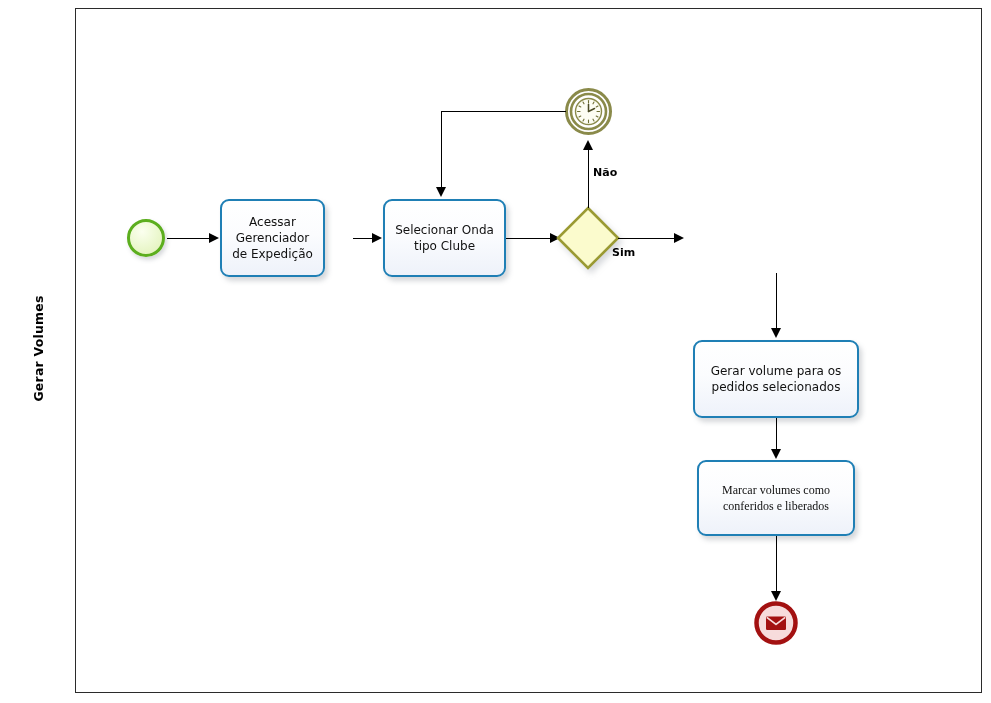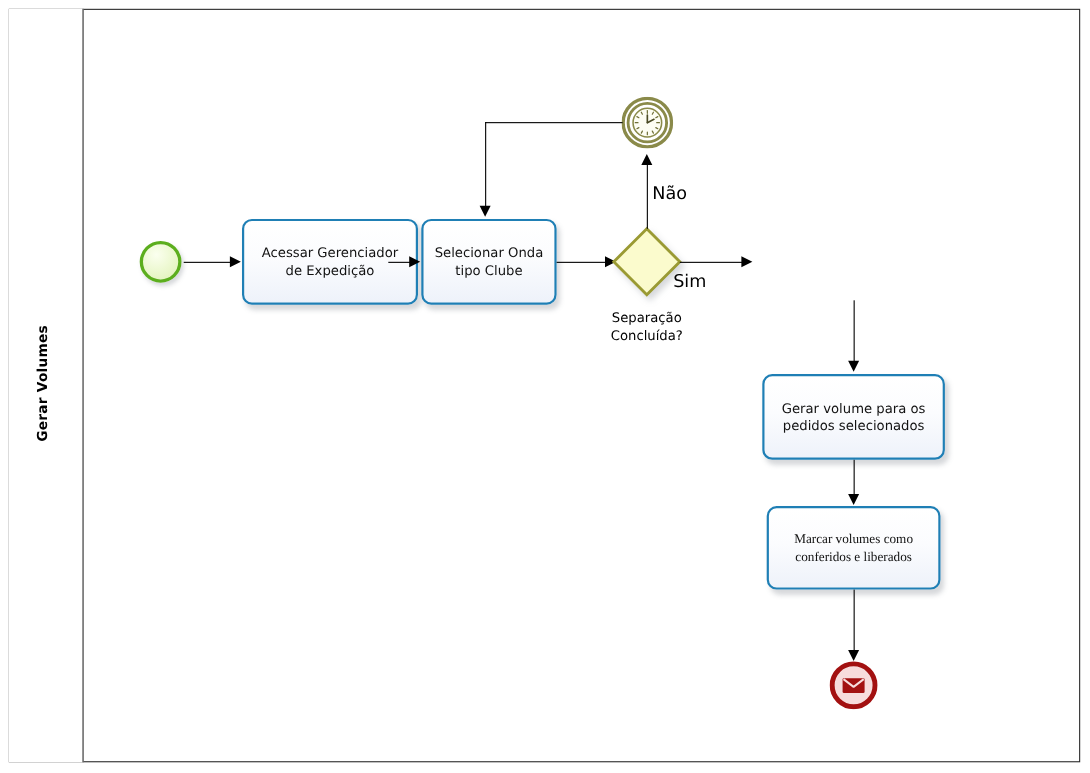--- a/index.html
+++ b/index.html
@@ -135,23 +135,24 @@
     position: absolute;
     width: 0; height: 0;
     border-bottom: 10px solid #000000;
     border-left: 5.5px solid transparent;
     border-right: 5.5px solid transparent;
   }
 
   
   .flow-label {
     position: absolute;
-    font-size: 16px;
+    font-size: 11px;
     color: #000000;
     white-space: nowrap;
+    font-weight: bold;
   }
   .gateway-label {
     position: absolute;
     font-size: 12px;
     line-height: 16px;
     color: #000000;
     text-align: center;
     white-space: nowrap;
   }
 </style>
@@ -166,44 +167,40 @@
     <div class="lane-label">Gerar Volumes</div>
   </div>
 
   <div class="shape-layer">
 
     <div class="start-event" style="left:127px; top:219px;"></div>
 
     <div class="hline" style="left:167px; top:238px; width:43px;"></div>
     <div class="arrow-right" style="left:209px; top:232.5px;"></div>
 
-    <div class="task" style="left:220px; top:199px; width:160px; height:78px;">
+    <div class="task" style="left:220px; top:199px; width:105px; height:78px;">
       <span class="task-text">Acessar Gerenciador de Expedição</span>
     </div>
 
     <div class="hline" style="left:353px; top:238px; width:20px;"></div>
     <div class="arrow-right" style="left:372px; top:232.5px;"></div>
 
     <div class="task" style="left:383px; top:199px; width:123px; height:78px;">
       <span class="task-text">Selecionar Onda tipo Clube</span>
     </div>
 
     <div class="hline" style="left:506px; top:238px; width:45px;"></div>
     <div class="arrow-right" style="left:550px; top:232.5px;"></div>
 
     <svg class="shape-layer" style="left:0;top:0;width:991px;height:703px;position:absolute;" viewBox="0 0 991 703">
       <g>
         <polygon points="588,208 618,238 588,268 558,238" fill="#fbfbcd" stroke="#9a9a33" stroke-width="2.6" style="filter: drop-shadow(3px 4px 3px rgba(120,125,135,0.30));"></polygon>
       </g>
     </svg>
 
-    <div class="gateway-label" style="left:528px; top:281px; width:120px;">
-      <div>Separação</div>
-      <div>Concluída?</div>
-    </div>
 
     <div class="vline" style="left:588px; top:146px; height:62px;"></div>
     <div class="arrow-up" style="left:582.5px; top:140px;"></div>
     <div class="flow-label" style="left:593px; top:166px;">Não</div>
 
     <div class="hline" style="left:618px; top:238px; width:57px;"></div>
     <div class="arrow-right" style="left:674px; top:232.5px;"></div>
     <div class="flow-label" style="left:612px; top:246px;">Sim</div>
 
     <svg class="timer-event" style="left:565px; top:88px;" viewBox="0 0 47 47">

